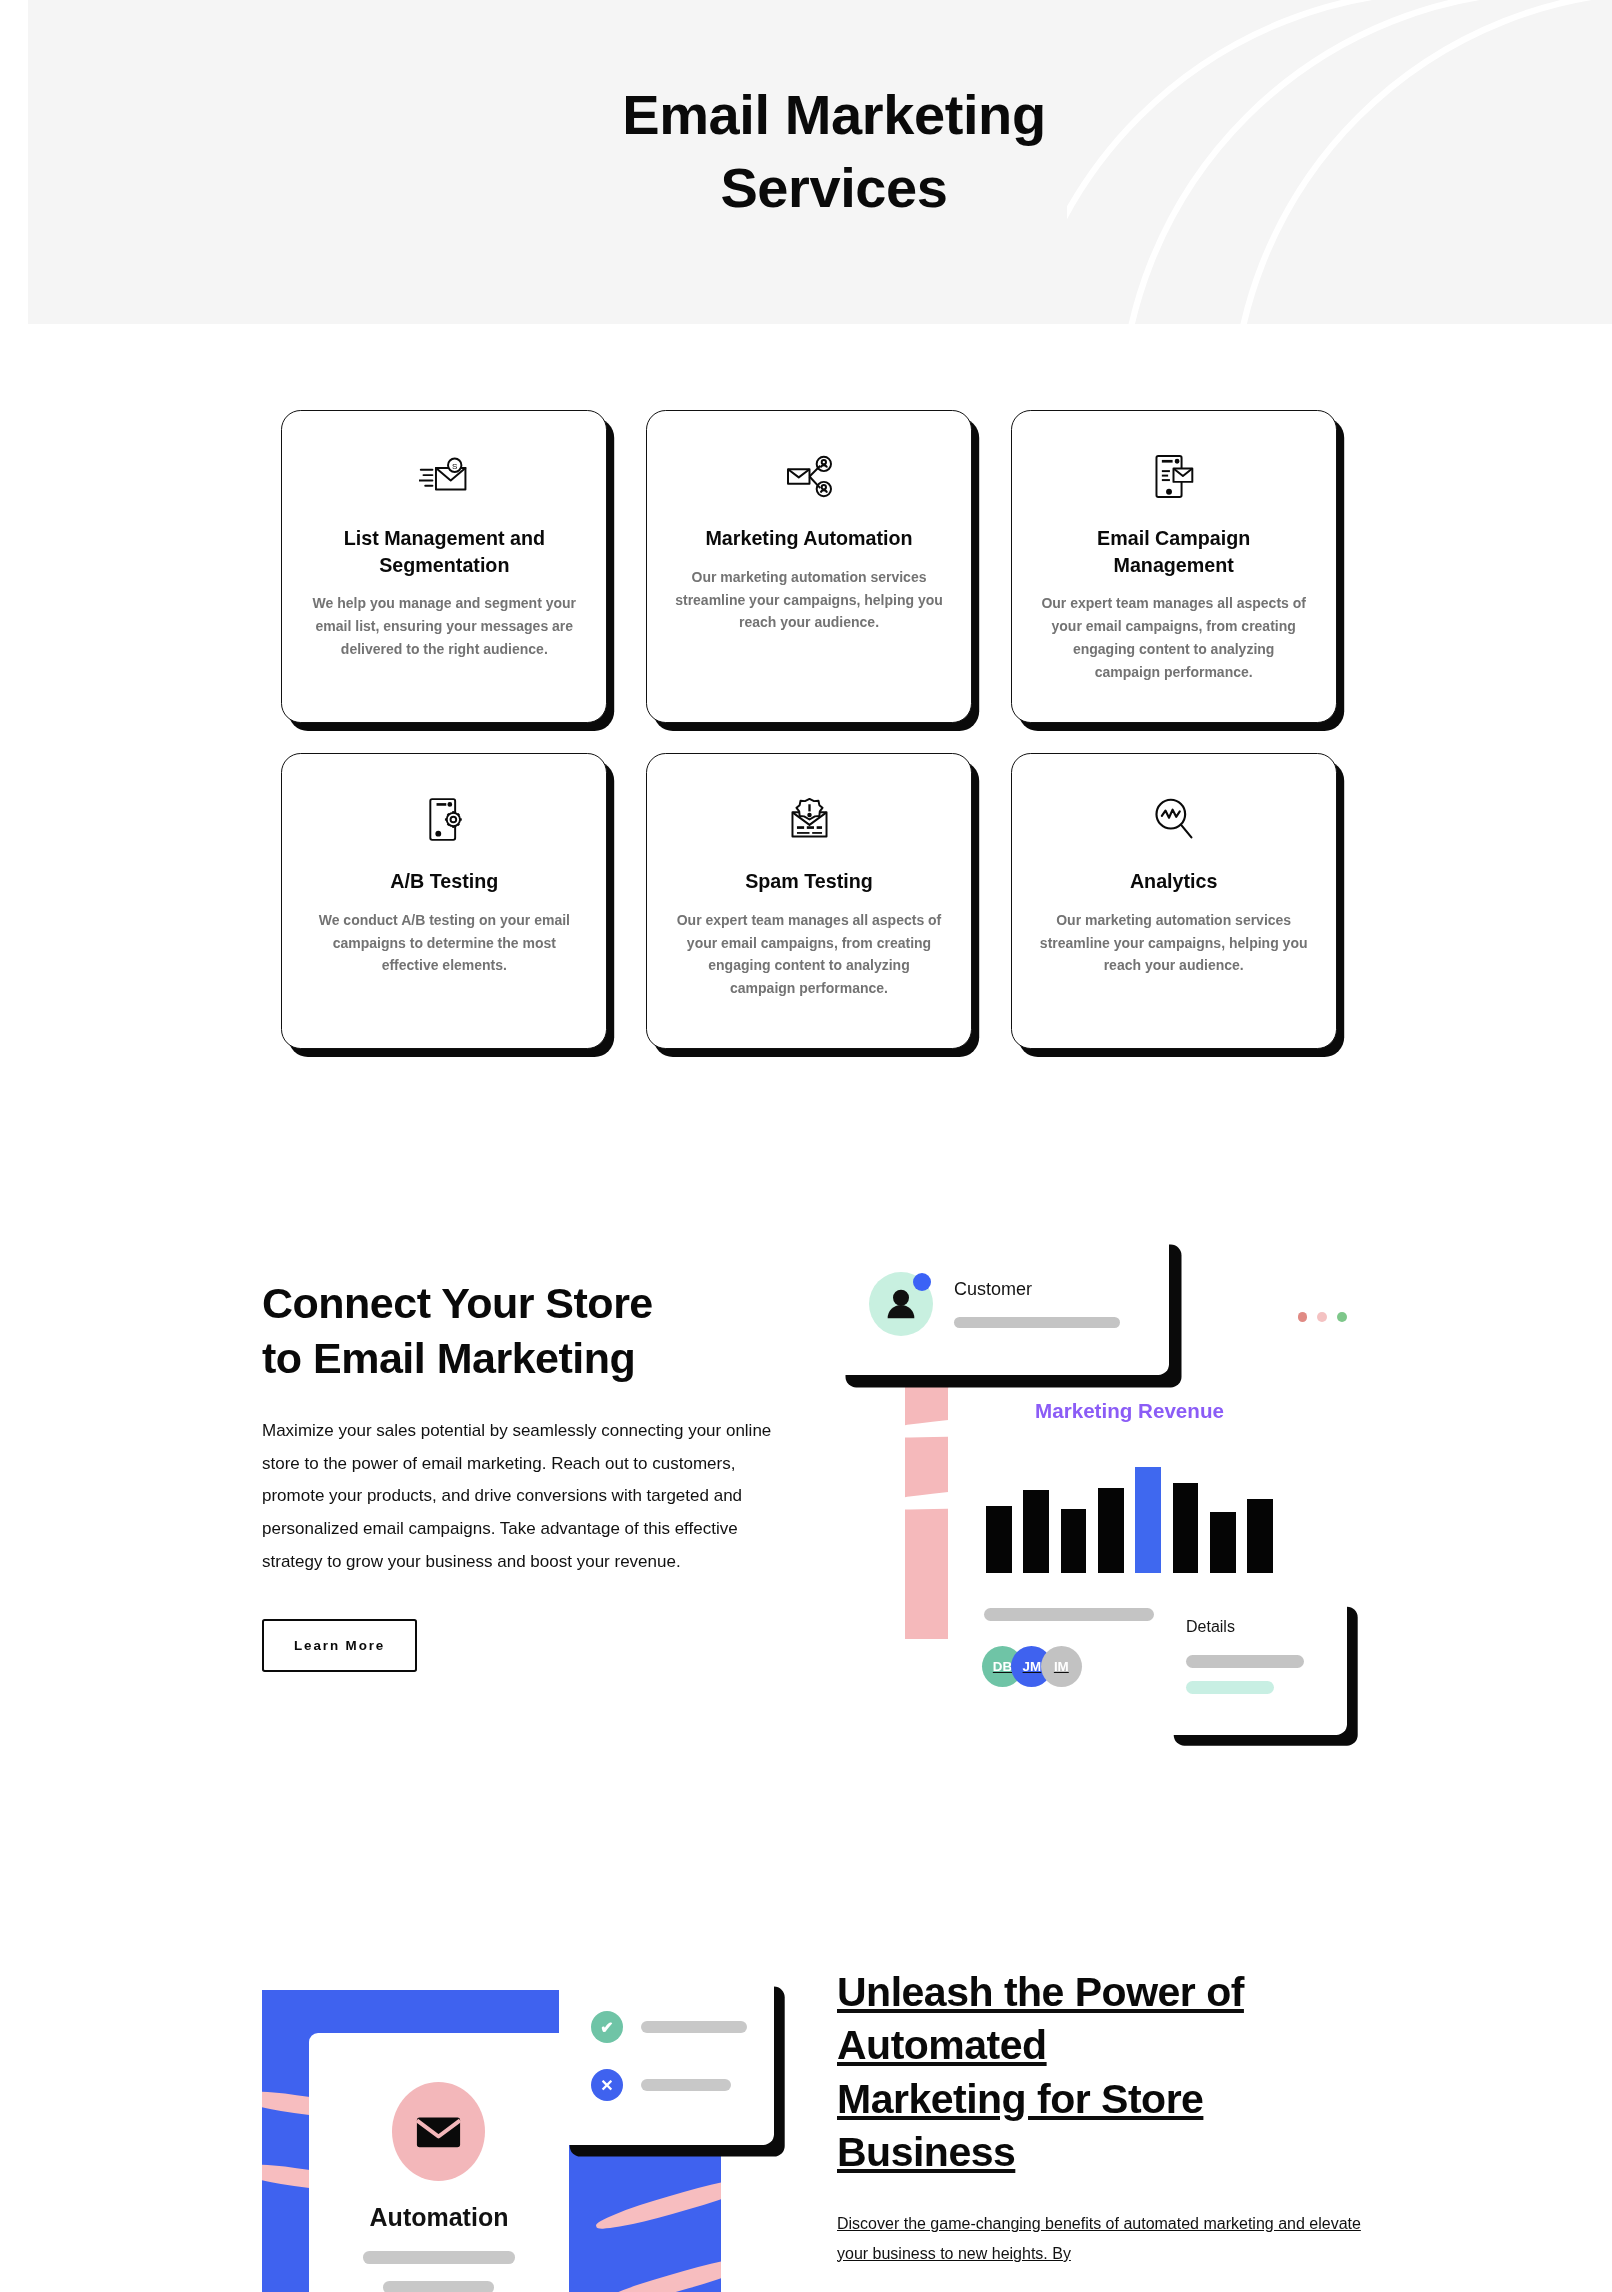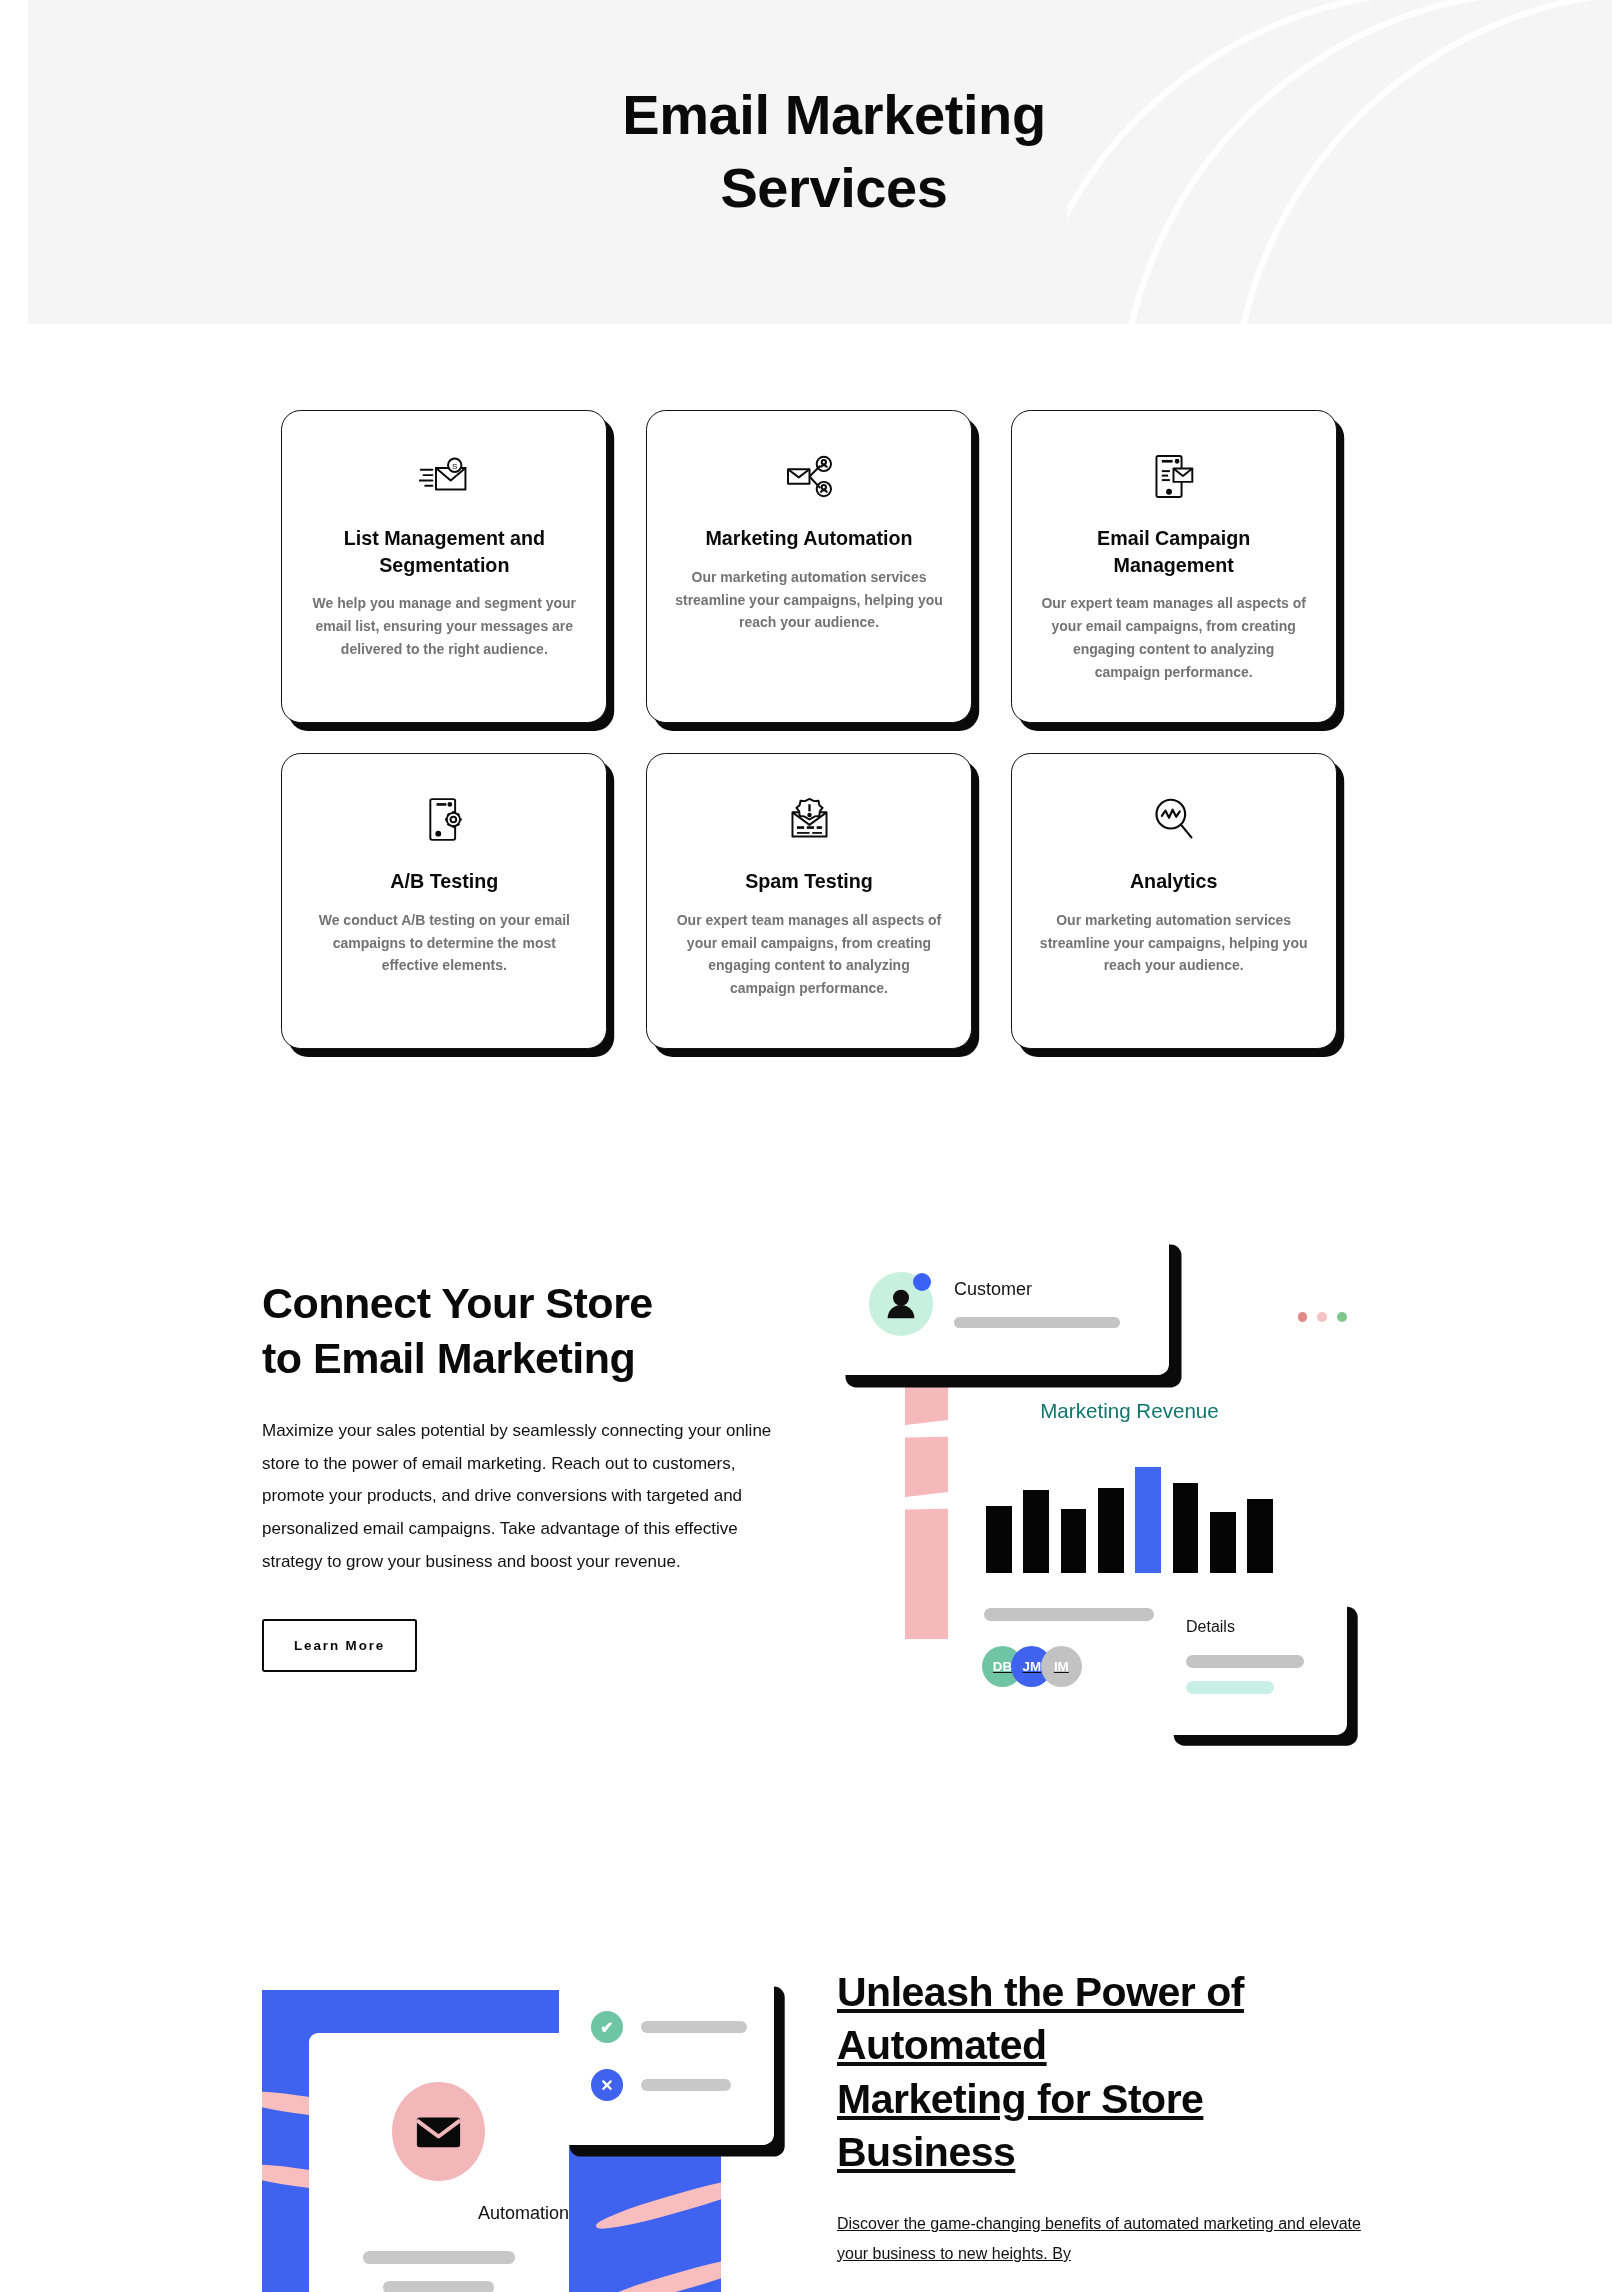--- a/index.html
+++ b/index.html
@@ -165,21 +165,21 @@
     width: 166px; height: 11.6px; border-radius: 6.3px; background: #c4c4c4;
   }
 
   .chart-card {
     position: absolute; left: 115px; top: 152px;
     width: 363px; height: 309px;
     background: #ffffff; border-radius: 10.7px;
   }
   .chart-title {
     position: absolute; left: 0; right: 0; top: 19.7px;
-    text-align: center; font-size: 20.6px; font-weight: 400; color: #0f766e;
+    text-align: center; font-size: 20.6px; font-weight: 700; color: #8b5cf6;
   }
   .bars {
     position: absolute; left: 38px; top: 88px;
     width: 287px; height: 106px;
     display: flex; align-items: flex-end; gap: 11.6px;
   }
   .bar { flex: 1; background: #050505; }
   .bar.accent { background: #3f68ef; }
   .chart-bar-a {
     position: absolute; left: 36px; top: 229px;
@@ -244,21 +244,21 @@
     background: #ffffff; border-radius: 9px;
   }
   .auto-circle {
     position: absolute; left: 50%; margin-left: -47px; top: 49px;
     width: 93px; height: 99px; border-radius: 50%;
     background: #f3b7ba;
     display: flex; align-items: center; justify-content: center;
   }
   .auto-label {
     position: absolute; left: 0; right: 0; top: 170px;
-    text-align: right; font-size: 18px; font-weight: 400; color: #121212;
+    text-align: center; font-size: 25px; font-weight: 700; color: #121212;
   }
   .auto-bar1 {
     position: absolute; left: 50%; margin-left: -76px; top: 218px;
     width: 152px; height: 12.5px; border-radius: 6.3px; background: #c8c8c8;
   }
   .auto-bar2 {
     position: absolute; left: 50%; margin-left: -56px; top: 248px;
     width: 111px; height: 12.5px; border-radius: 6.3px; background: #c8c8c8;
   }
   .check-card {

